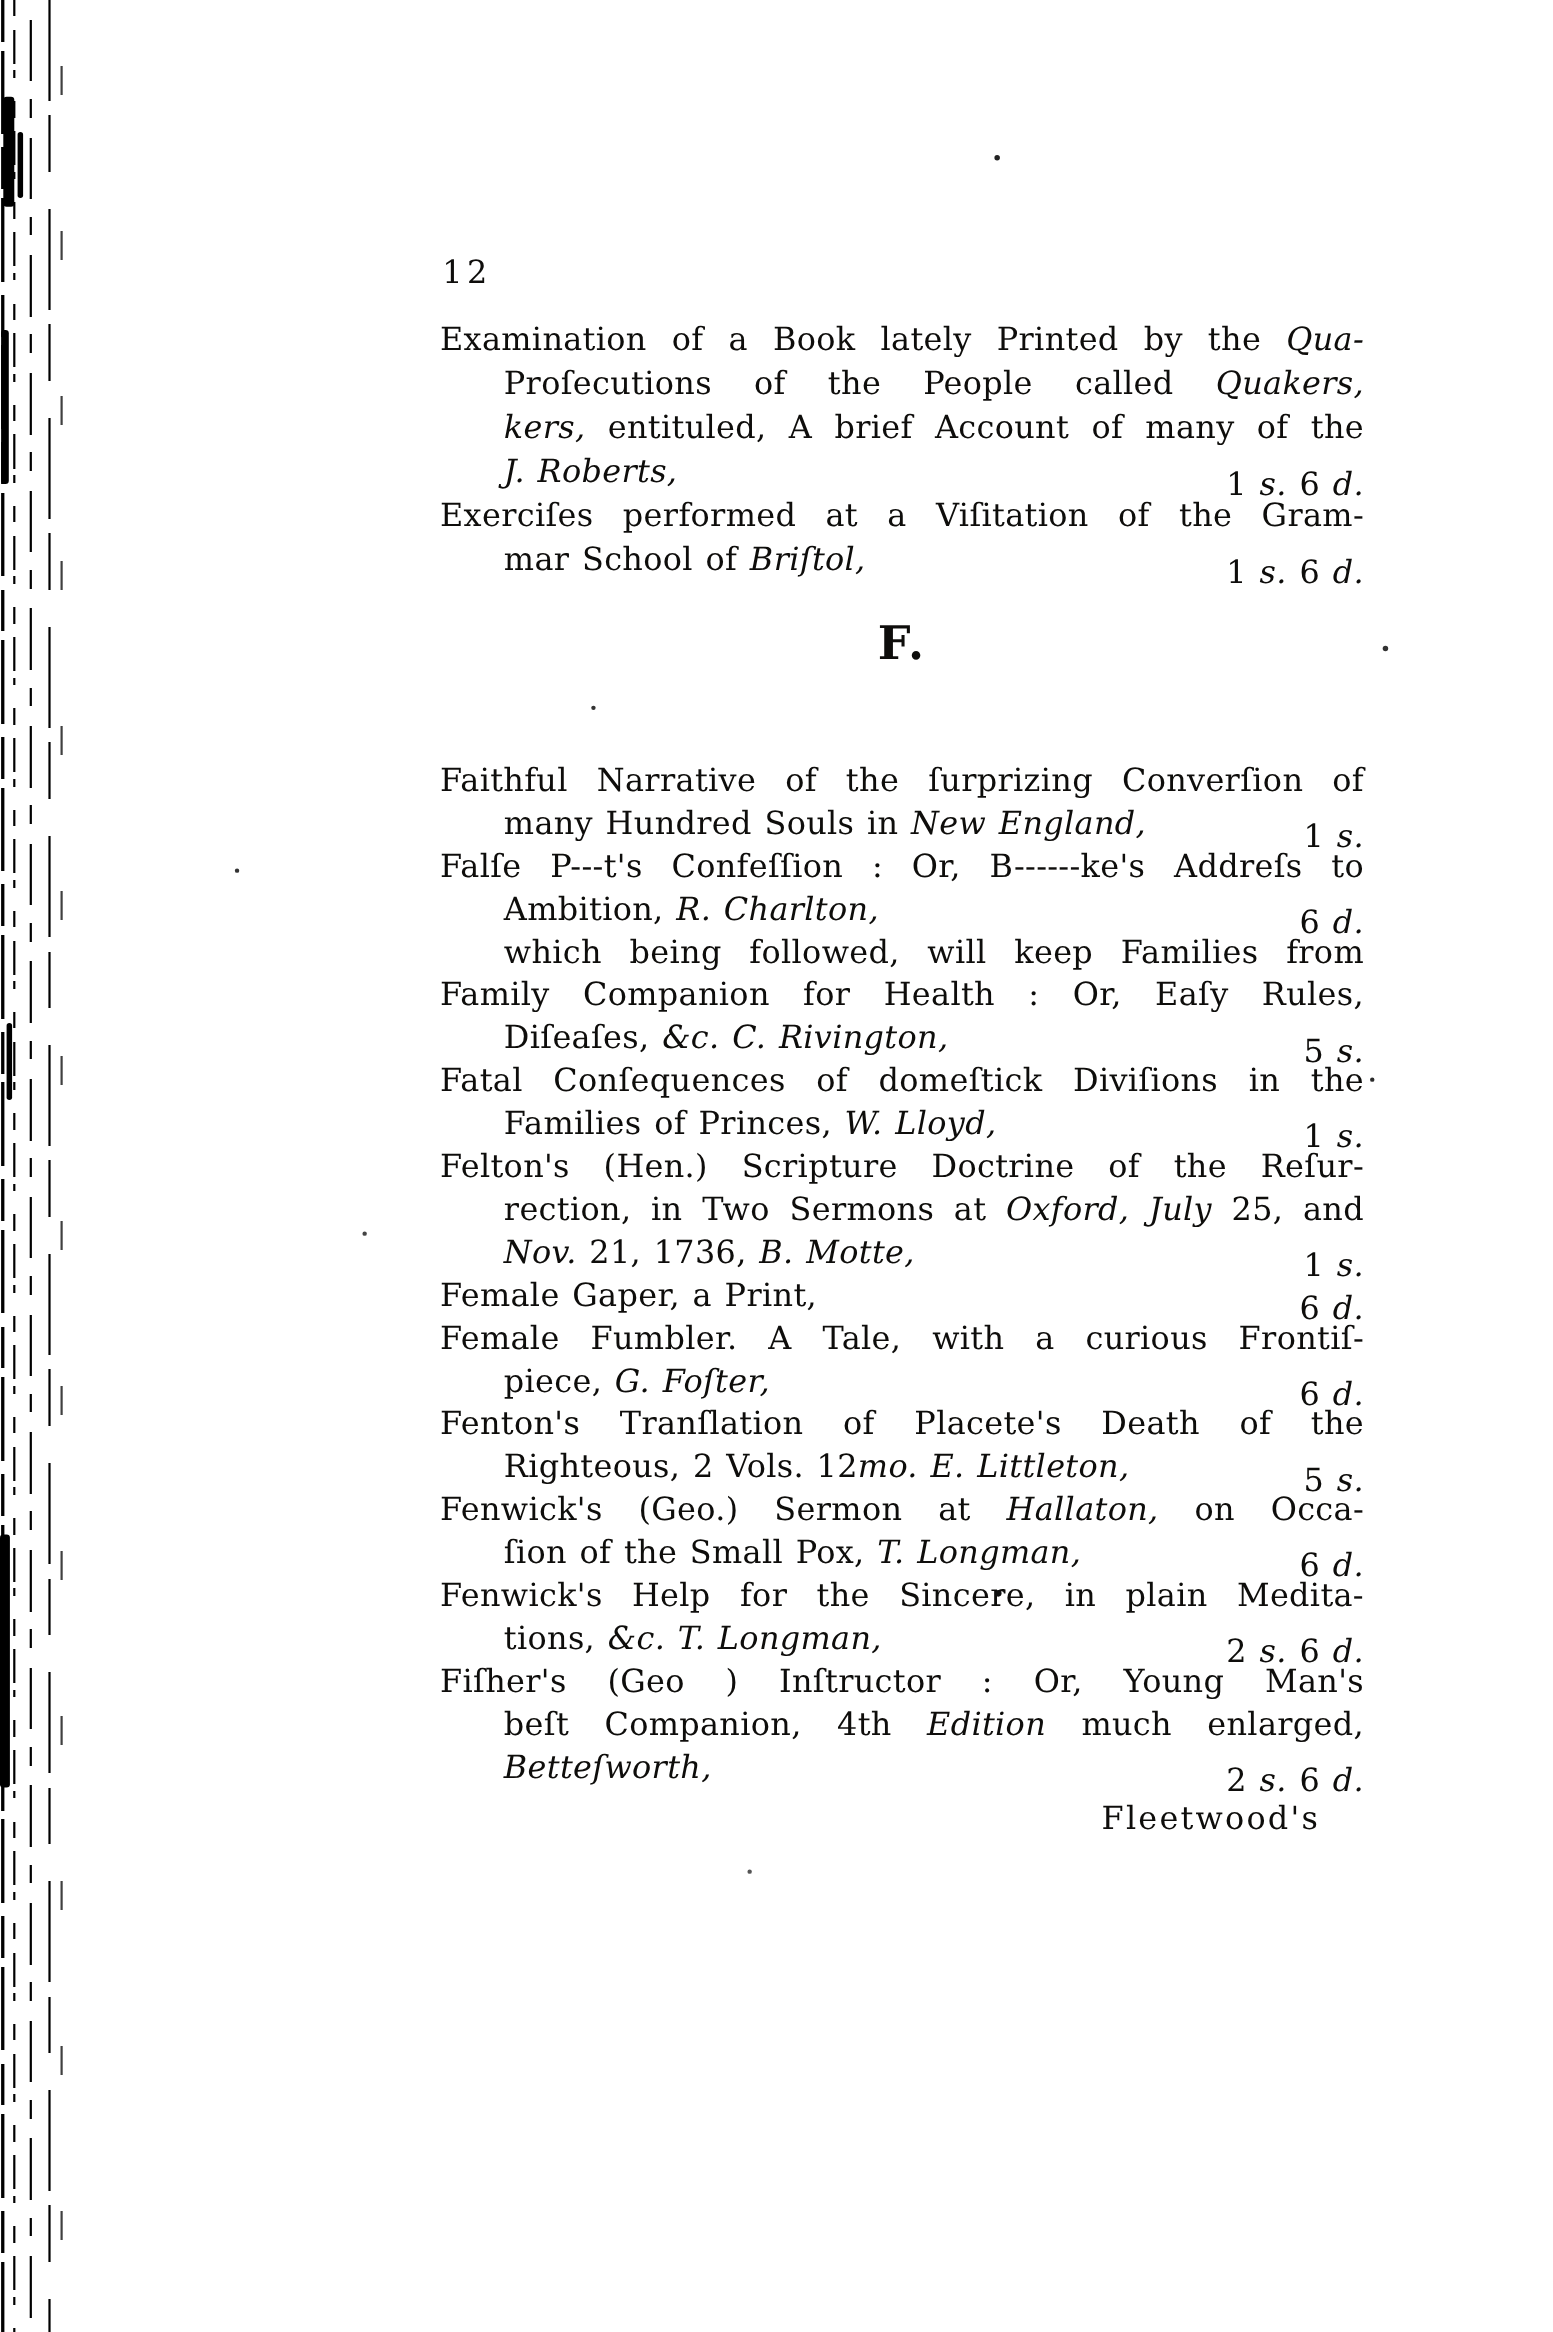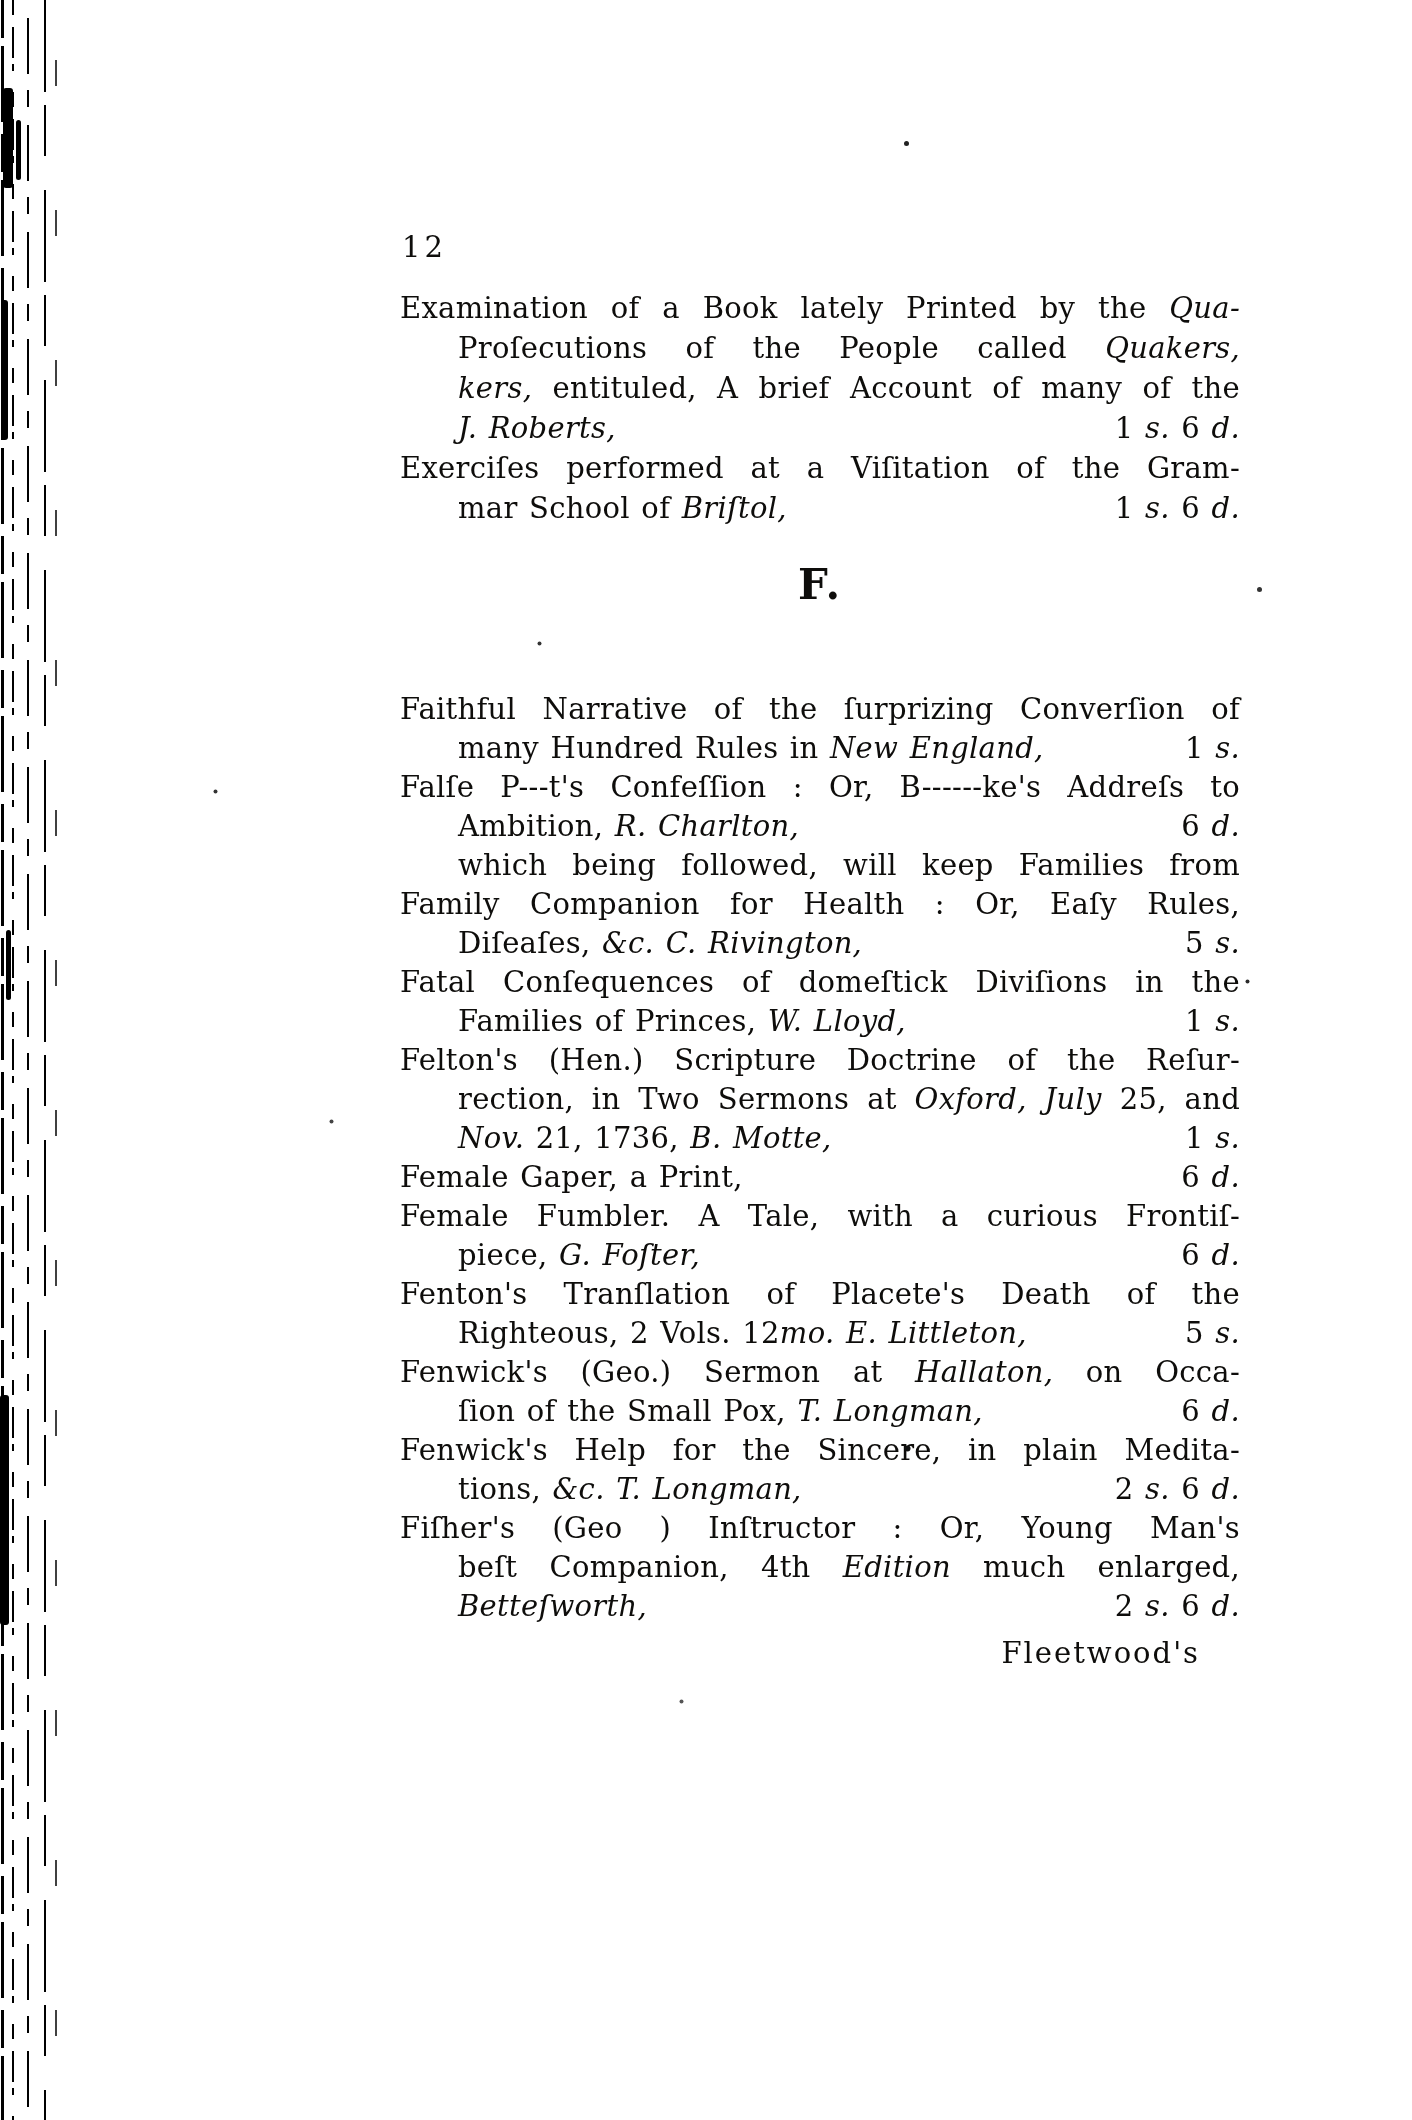--- a/index.html
+++ b/index.html
@@ -36,21 +36,21 @@
 
   .lines{position:absolute;left:400px;width:840px;}
   .eblock{top:288px;}
   .fblock{top:690px;}
   .eblock .line{line-height:40px;}
   .fblock .line{line-height:39px;}
   .line{position:relative;font-size:29px;word-spacing:2px;letter-spacing:0.3px;}
   .line.ind{padding-left:58px;}
   .line.just{text-align:justify;text-align-last:justify;}
   .it{font-style:italic;text-align:center;}
-  .price{position:absolute;right:0;top:0;white-space:nowrap;}
+  .price{position:absolute;right:0;top:12px;white-space:nowrap;}
 
   .catch{position:absolute;top:1636px;right:212px;font-size:29px;letter-spacing:2px;text-align:center;}
 
   .specks{position:absolute;left:0;top:0;width:3px;height:3px;border-radius:50%;background:transparent;
     box-shadow:
       905px 142px 0 1px #222,
       538px 642px 0 0.5px #333,
       1246px 980px 0 0.5px #2a2a2a,
       906px 1447px 0 1.5px #111,
       330px 1120px 0 0.5px #444,
@@ -84,21 +84,21 @@
       <div class="line ind just"><span class="lt"><span class="it">kers,</span><span> entituled, A brief Account of many of the</span></span></div>
       <div class="line ind"><span class="lt"><span class="it">J. Roberts,</span></span><span class="price"><span>1 </span><span class="it">s.</span><span> 6 </span><span class="it">d.</span></span></div>
       <div class="line just"><span class="lt"><span>Exerciſes performed at a Viſitation of the Gram-</span></span></div>
       <div class="line ind"><span class="lt"><span>mar School of </span><span class="it">Briſtol,</span></span><span class="price"><span>1 </span><span class="it">s.</span><span> 6 </span><span class="it">d.</span></span></div>
     </div>
 
   <div class="fhead">F.</div>
 
   <div class="lines fblock" id="fblock">
       <div class="line just"><span class="lt"><span>Faithful Narrative of the ſurprizing Converſion of</span></span></div>
-      <div class="line ind"><span class="lt"><span>many Hundred Rules in </span><span class="it">New England,</span></span><span class="price"><span>1 </span><span class="it">s.</span></span></div>
+      <div class="line ind"><span class="lt"><span>many Hundred Souls in </span><span class="it">New England,</span></span><span class="price"><span>1 </span><span class="it">s.</span></span></div>
       <div class="line just"><span class="lt"><span>Falſe P---t's Confeſſion : Or, B------ke's Addreſs to</span></span></div>
       <div class="line ind"><span class="lt"><span>Ambition, </span><span class="it">R. Charlton,</span></span><span class="price"><span>6 </span><span class="it">d.</span></span></div>
       <div class="line ind just"><span class="lt"><span>which being followed, will keep Families from</span></span></div>
       <div class="line just"><span class="lt"><span>Family Companion for Health : Or, Eaſy Rules,</span></span></div>
       <div class="line ind"><span class="lt"><span>Diſeaſes, </span><span class="it">&amp;c. C. Rivington,</span></span><span class="price"><span>5 </span><span class="it">s.</span></span></div>
       <div class="line just"><span class="lt"><span>Fatal Conſequences of domeſtick Diviſions in the</span></span></div>
       <div class="line ind"><span class="lt"><span>Families of Princes, </span><span class="it">W. Lloyd,</span></span><span class="price"><span>1 </span><span class="it">s.</span></span></div>
       <div class="line just"><span class="lt"><span>Felton's (Hen.) Scripture Doctrine of the Reſur-</span></span></div>
       <div class="line ind just"><span class="lt"><span>rection, in Two Sermons at </span><span class="it">Oxford, July</span><span> 25, and</span></span></div>
       <div class="line ind"><span class="lt"><span class="it">Nov.</span><span> 21, 1736, </span><span class="it">B. Motte,</span></span><span class="price"><span>1 </span><span class="it">s.</span></span></div>

